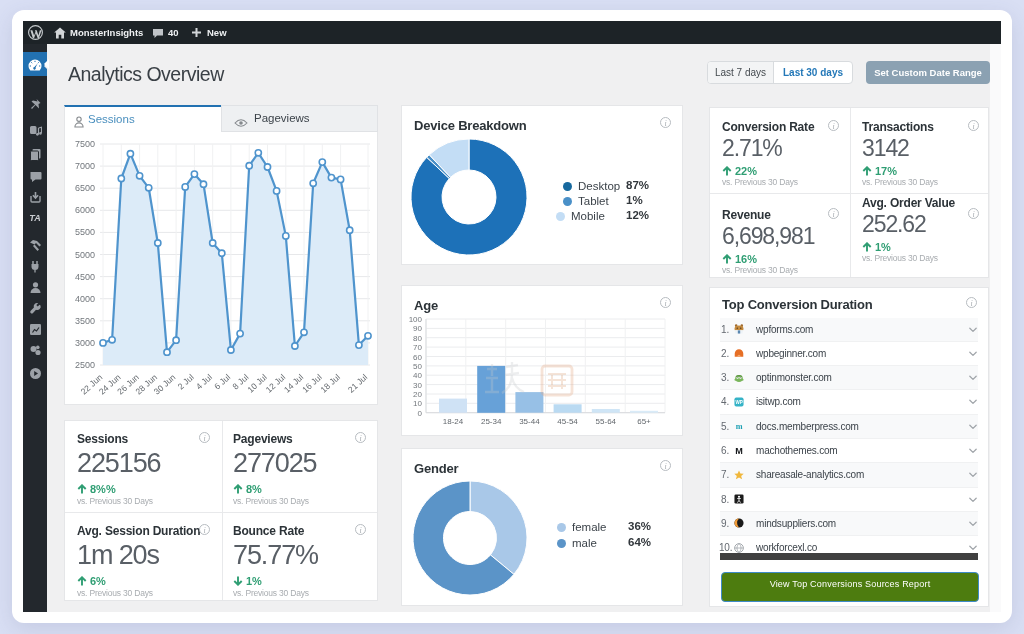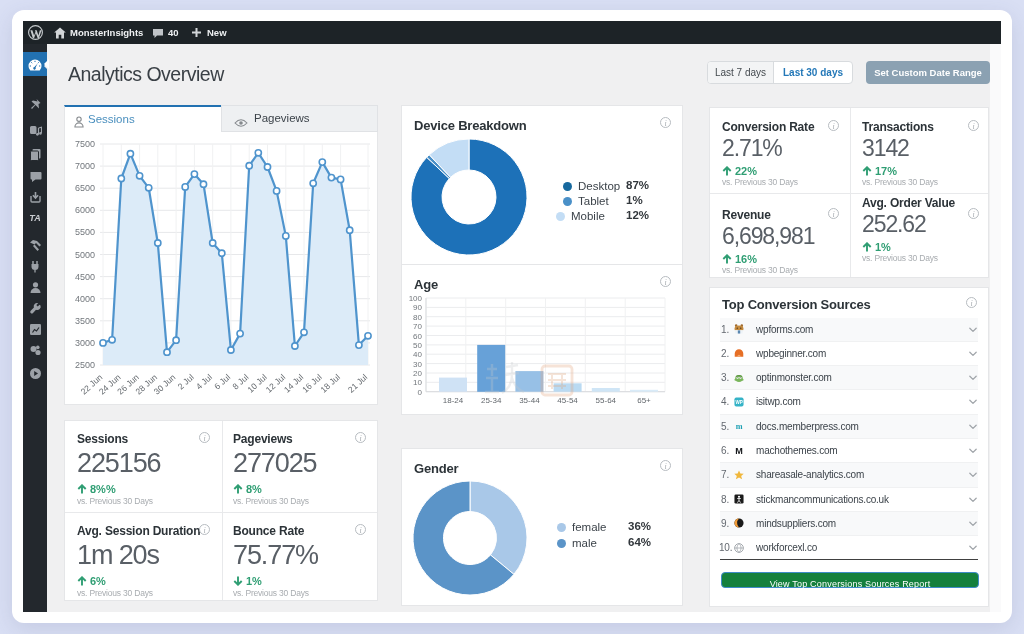--- a/index.html
+++ b/index.html
@@ -273,21 +273,21 @@
         <path d="M30.30,27.72 A58,58 0 0 1 70.00,12.00 L70.00,43.00 A27,27 0 0 0 51.52,50.32 Z" fill="#c3ddf5" stroke="#fff" stroke-width="1"></path>
       </svg></div>
 <div class="legrow" style="left:161px;top:73px"><span class="legdot" style="background:#17699e"></span>Desktop</div>
 <div class="legrow" style="left:161px;top:88px"><span class="legdot" style="background:#4a90c8"></span>Tablet</div>
 <div class="legrow" style="left:154px;top:103px"><span class="legdot" style="background:#c3ddf5"></span>Mobile</div>
 <div class="legval" style="left:224px;top:73px">87%</div>
 <div class="legval" style="left:224px;top:88px">1%</div>
 <div class="legval" style="left:224px;top:103px">12%</div>
 </div>
 
-<div class="card" style="left:401px;top:264px;width:282px;height:151px">
+<div class="card" style="left:401px;top:285px;width:282px;height:151px">
 <div class="ttl" style="position:absolute;left:12px;top:12px;font-size:13px">Age</div>
 <span class="info" style="position:absolute;right:11px;top:11px">i</span>
 <div style="position:absolute;left:3px;top:16px"><svg width="276" height="128" viewBox="0 0 276 128" font-family="Liberation Sans, sans-serif">
 <line x1="21.0" y1="110.7" x2="260.0" y2="110.7" stroke="#ebecee" stroke-width="1"></line>
         <line x1="21.0" y1="101.3" x2="260.0" y2="101.3" stroke="#ebecee" stroke-width="1"></line>
         <line x1="21.0" y1="92.0" x2="260.0" y2="92.0" stroke="#ebecee" stroke-width="1"></line>
         <line x1="21.0" y1="82.6" x2="260.0" y2="82.6" stroke="#ebecee" stroke-width="1"></line>
         <line x1="21.0" y1="73.2" x2="260.0" y2="73.2" stroke="#ebecee" stroke-width="1"></line>
         <line x1="21.0" y1="63.9" x2="260.0" y2="63.9" stroke="#ebecee" stroke-width="1"></line>
         <line x1="21.0" y1="54.5" x2="260.0" y2="54.5" stroke="#ebecee" stroke-width="1"></line>
@@ -378,21 +378,21 @@
         </svg>1%</div>
       <div class="vs" style="position:absolute;top:57px">vs. Previous 30 Days</div>
     </div>
 <span class="info" style="position:absolute;left:118px;top:12px">i</span>
 <span class="info" style="position:absolute;left:258px;top:12px">i</span>
 <span class="info" style="position:absolute;left:118px;top:100px">i</span>
 <span class="info" style="position:absolute;left:258px;top:100px">i</span>
 </div>
 
 <div class="card" style="left:709px;top:287px;width:280px;height:320px">
-<div class="ttl" style="position:absolute;left:12px;top:9px;font-size:13px">Top Conversion Sources</div>
+<div class="ttl" style="position:absolute;left:12px;top:9px;font-size:13px">Top Conversion Duration</div>
 <span class="info" style="position:absolute;right:11px;top:9px">i</span>
 <div class="srow" style="top:29.5px;background:#f8f9fa;border-bottom:1px solid #f0f1f2">
       <span class="n">1.</span>
       <span class="fav"><svg class="chev" width="11" height="11" viewBox="0 0 11 11">
           <circle cx="2.4" cy="1.8" r="1.4" fill="#a06a2c"></circle>
           <circle cx="8.6" cy="1.8" r="1.4" fill="#a06a2c"></circle>
           <path d="M0.5 5.5 a5 3.8 0 0 1 10 0 L10 7 H1 Z" fill="#c58b3f"></path>
           <path d="M1 7 H10 L9.5 10.5 H1.5 Z" fill="#eef3f7"></path>
           <path d="M4.2 7 H6.8 V10.5 H4.2 Z" fill="#5a87b0"></path>
           <circle cx="3.6" cy="4.6" r="0.7" fill="#3c2a16"></circle>
@@ -472,48 +472,47 @@
           <path d="M2 3.5 L5.5 7 L9 3.5" fill="none" stroke="#a0a5aa" stroke-width="1.4" stroke-linecap="round" stroke-linejoin="round"></path>
         </svg></span>
     </div>
     <div class="srow" style="top:199.6px;border-bottom:1px solid #f0f1f2">
       <span class="n">8.</span>
       <span class="fav"><svg class="chev" width="11" height="11" viewBox="0 0 11 11">
           <rect x="0.5" y="0.5" width="10" height="10" rx="1.5" fill="#1c1c1c"></rect>
           <circle cx="5.5" cy="3" r="1.2" fill="#fff"></circle>
           <path d="M5.5 4.2 L5.5 7 M3.5 5 L7.5 5 M5.5 7 L3.8 9.5 M5.5 7 L7.2 9.5" stroke="#fff" stroke-width="0.9" fill="none"></path>
         </svg></span>
-      <span class="dm">stickmancommunications.co.uk</span>
       <span class="ch"><svg class="chev" width="11" height="11" viewBox="0 0 11 11">
           <path d="M2 3.5 L5.5 7 L9 3.5" fill="none" stroke="#a0a5aa" stroke-width="1.4" stroke-linecap="round" stroke-linejoin="round"></path>
         </svg></span>
     </div>
     <div class="srow" style="top:223.9px;background:#f8f9fa;border-bottom:1px solid #f0f1f2">
       <span class="n">9.</span>
       <span class="fav"><svg class="chev" width="11" height="11" viewBox="0 0 11 11">
           <circle cx="5.5" cy="5.5" r="5" fill="#1a1a1a"></circle>
           <path d="M5.5 0.5 A5 5 0 0 0 5.5 10.5 A7 7 0 0 1 5.5 0.5" fill="#f29c38"></path>
         </svg></span>
       <span class="dm">mindsuppliers.com</span>
       <span class="ch"><svg class="chev" width="11" height="11" viewBox="0 0 11 11">
           <path d="M2 3.5 L5.5 7 L9 3.5" fill="none" stroke="#a0a5aa" stroke-width="1.4" stroke-linecap="round" stroke-linejoin="round"></path>
         </svg></span>
     </div>
-    <div class="srow" style="top:248.2px;border-bottom:1px solid #404040">
+    <div class="srow" style="top:248.2px;border-bottom:7px solid #404040">
       <span class="n">10.</span>
       <span class="fav"><svg class="chev" width="11" height="11" viewBox="0 0 11 11">
           <circle cx="5.5" cy="5.5" r="4.8" fill="none" stroke="#9aa0a6" stroke-width="1"></circle>
           <path d="M0.7 5.5 H10.3 M5.5 0.7 C8.5 3.5 8.5 7.5 5.5 10.3 C2.5 7.5 2.5 3.5 5.5 0.7" stroke="#9aa0a6" stroke-width="0.8" fill="none"></path>
         </svg></span>
       <span class="dm">workforcexl.co</span>
       <span class="ch"><svg class="chev" width="11" height="11" viewBox="0 0 11 11">
           <path d="M2 3.5 L5.5 7 L9 3.5" fill="none" stroke="#a0a5aa" stroke-width="1.4" stroke-linecap="round" stroke-linejoin="round"></path>
         </svg></span>
     </div>
-<div style="position:absolute;left:11px;top:284px;width:258px;height:16px;background:#15803d;border:1px solid #3f8bc8;border-radius:4px;color:#fff;font-size:9px;letter-spacing:.2px;text-align:center;line-height:23px">View Top Conversions Sources Report</div>
+<div style="position:absolute;left:11px;top:284px;width:258px;height:30px;background:#4d7c0f;border:1px solid #3f8bc8;border-radius:4px;color:#fff;font-size:9px;letter-spacing:.2px;text-align:center;line-height:23px">View Top Conversions Sources Report</div>
 </div>
 <div style="position:absolute;left:484px;top:361px;width:96px;height:37px;opacity:.30;pointer-events:none">
 <svg width="96" height="37" viewBox="0 0 96 37">
 <g stroke="#c6c9cc" stroke-width="2.4" fill="none">
 <path d="M8 3 V15 M3 8 H13 M2 17 H14 M8 17 V31 M1 31 H15"></path>
 <path d="M22 6 L34 4 M28 1 V12 M21 14 L35 12 M28 14 C28 22 24 29 18 32 M28 17 C30 25 35 29 40 31"></path>
 </g>
 <g>
         <rect x="58" y="5" width="30" height="29" rx="3" fill="none" stroke="#e4a47e" stroke-width="2.8"></rect>
 <g stroke="#e0a77f" stroke-width="2" fill="none">

